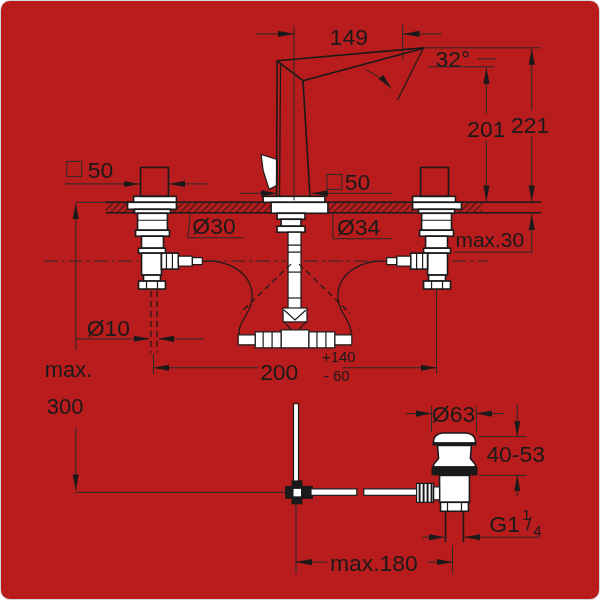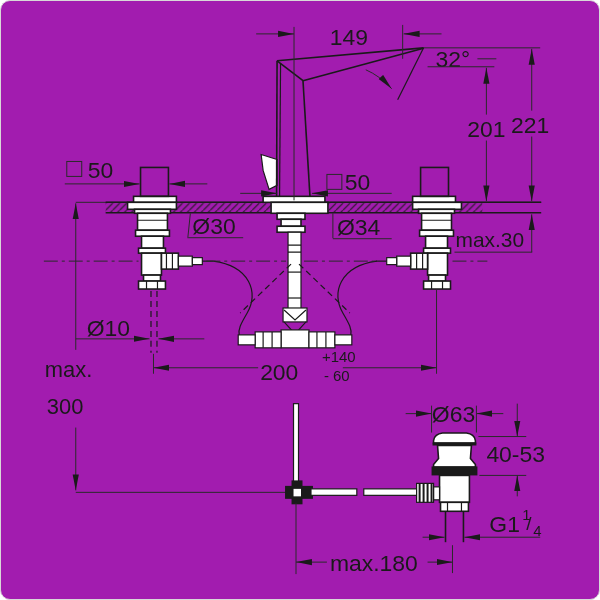--- a/index.html
+++ b/index.html
@@ -1,16 +1,16 @@
 <!DOCTYPE html>
 <html><head>
 <meta charset="utf-8">
 <style>
   html,body{margin:0;padding:0;background:#fff;}
-  .frame{width:598px;height:598px;border:1px solid #d8d8d8;border-radius:10px;background:#a21caf;overflow:hidden;text-decoration:underline;}
+  .frame{width:598px;height:598px;border:1px solid #d8d8d8;border-radius:10px;background:#b91c1c;overflow:hidden;text-decoration:underline;}
   svg{display:block;}
   text{font-family:"Liberation Sans","DejaVu Sans",sans-serif;fill:#1a1a1a;}
   .o{stroke:#1a1a1a;stroke-width:1.6;fill:none}
   .ow{stroke:#1a1a1a;stroke-width:1.6;fill:#fff}
   .od{stroke:#1a1a1a;stroke-width:1.2;fill:none}
   .odw{stroke:#1a1a1a;stroke-width:1.2;fill:#fff}
   .t{stroke:#2a2a2a;stroke-width:1;fill:none}
   .dash{stroke:#1a1a1a;stroke-width:1.2;fill:none;stroke-dasharray:6 4}
   .cline{stroke:#2a2a2a;stroke-width:1;fill:none;stroke-dasharray:14 4 3 4}
   .dk{fill:#1a1a1a;stroke:none}

